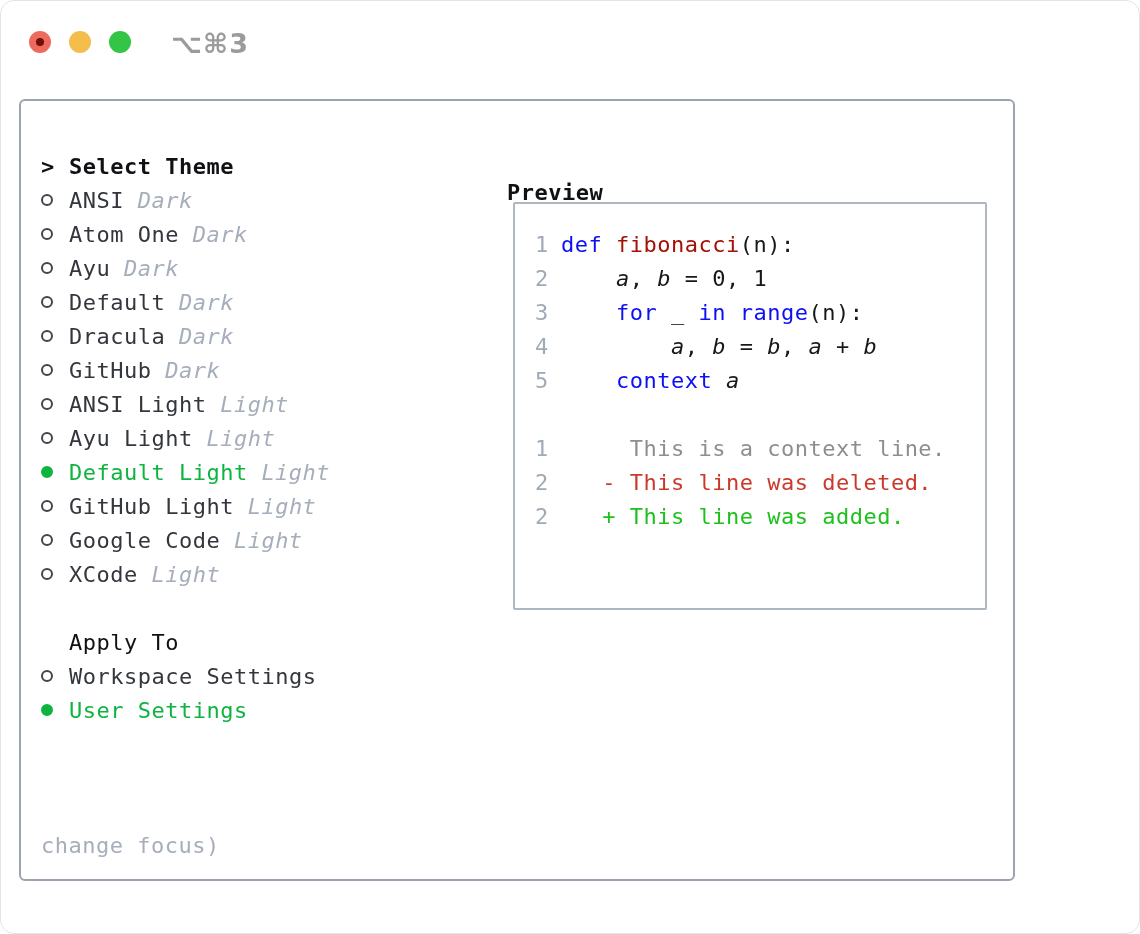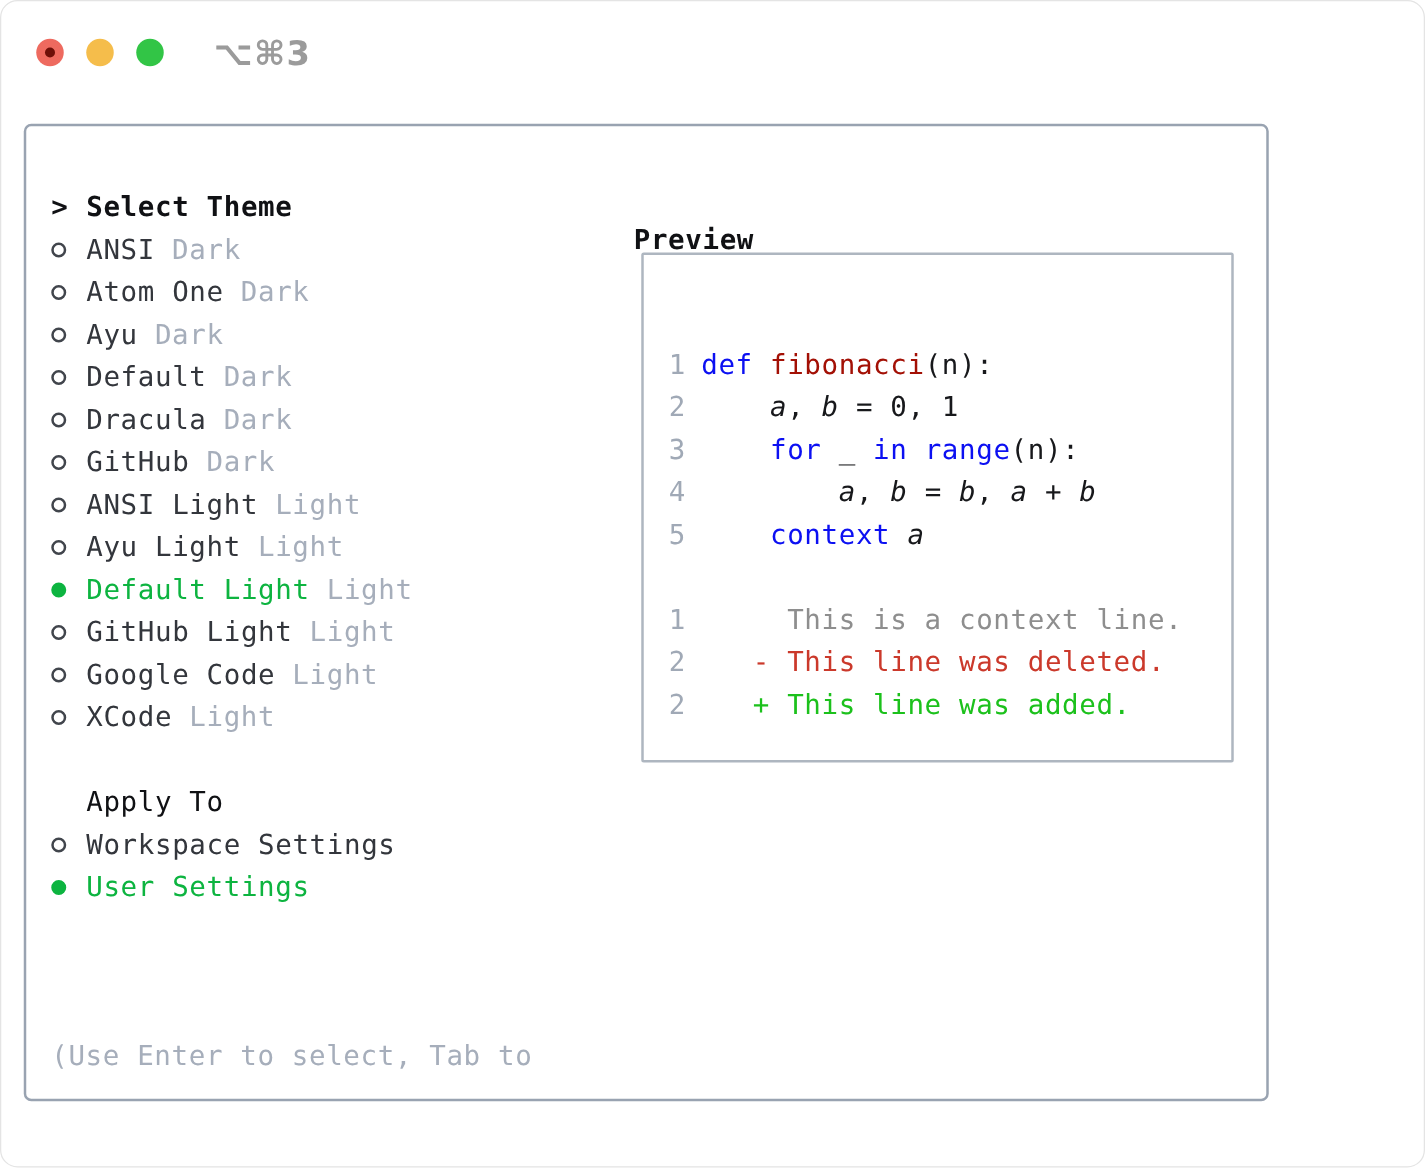--- a/index.html
+++ b/index.html
@@ -62,35 +62,35 @@
   .row { display: flex; align-items: center; height: 34px; white-space: pre; }
   .hprefix { width: 28px; font-weight: bold; color: var(--c-header); }
   .htitle { font-weight: bold; color: var(--c-header); }
   .radio {
     width: 12px; height: 12px; border-radius: 50%;
     border: 2px solid var(--c-radio_ring); margin-right: 16px; flex: none;
   }
   .row.selected .radio { background: var(--c-sel); border-color: var(--c-sel); }
   .row.selected .tname { color: var(--c-sel); }
   .tname { color: var(--c-item); }
-  .tsuffix { color: var(--c-suffix); margin-left: 13.7px; }
+  .tsuffix { color: var(--c-suffix); margin-left: 13.7px; font-style: italic; }
   .spacer { height: 34px; }
   .indent { padding-left: 28px; text-align: center; }
   .apply-header { color: var(--c-header); }
   .help { color: var(--c-help); line-height: 34px; white-space: pre; }
 
   
   .preview-title {
     position: absolute; left: 486px; top: 48px; height: 34px; line-height: 34px;
     font-weight: bold; color: var(--c-header); margin-top: 27px;
   }
   .preview-box {
     position: absolute; left: 492px; top: 101px; width: 474px; height: 408px;
     border: 2px solid var(--c-box_border); border-radius: 2px; background: #fff;
-    padding: 72px 0 0 20px; overflow: hidden;
+    padding: 24px 0 0 20px; overflow: hidden;
   }
   .pline { height: 34px; line-height: 34px; white-space: pre; color: var(--c-plain); }
   .lnum { display: inline-block; width: 26px; color: var(--c-lnum); }
   .kw { color: var(--c-kw); }
   .fn { color: var(--c-fn); }
   .pl { color: var(--c-plain); }
   .var { color: var(--c-plain); font-style: italic; }
   .ctx { color: var(--c-ctx); }
   .del { color: var(--c-del); }
   .add { color: var(--c-add); text-align: right; }
@@ -161,21 +161,20 @@
       <div class="row">
         <span class="radio"></span><span class="tname">Workspace Settings</span>
       </div>
       <div class="row selected">
         <span class="radio"></span><span class="tname">User Settings</span>
       </div>
 
       <div class="spacer"></div>
 
       <div class="help">
-        <div>(Use Enter to select, Tab to</div>
         <div>change focus)</div>
       </div>
     </div>
 
     <div class="preview-title">Preview</div>
 
     <div class="preview-box">
       <div class="pline"><span class="lnum">1</span><span class="kw">def</span><span class="pl"> </span><span class="fn">fibonacci</span><span class="pl">(n):</span></div>
       <div class="pline"><span class="lnum">2</span><span class="pl">    </span><span class="var">a</span><span class="pl">, </span><span class="var">b</span><span class="pl"> = 0, 1</span></div>
       <div class="pline"><span class="lnum">3</span><span class="pl">    </span><span class="kw">for</span><span class="pl"> _ </span><span class="kw">in</span><span class="pl"> </span><span class="kw">range</span><span class="pl">(n):</span></div>

